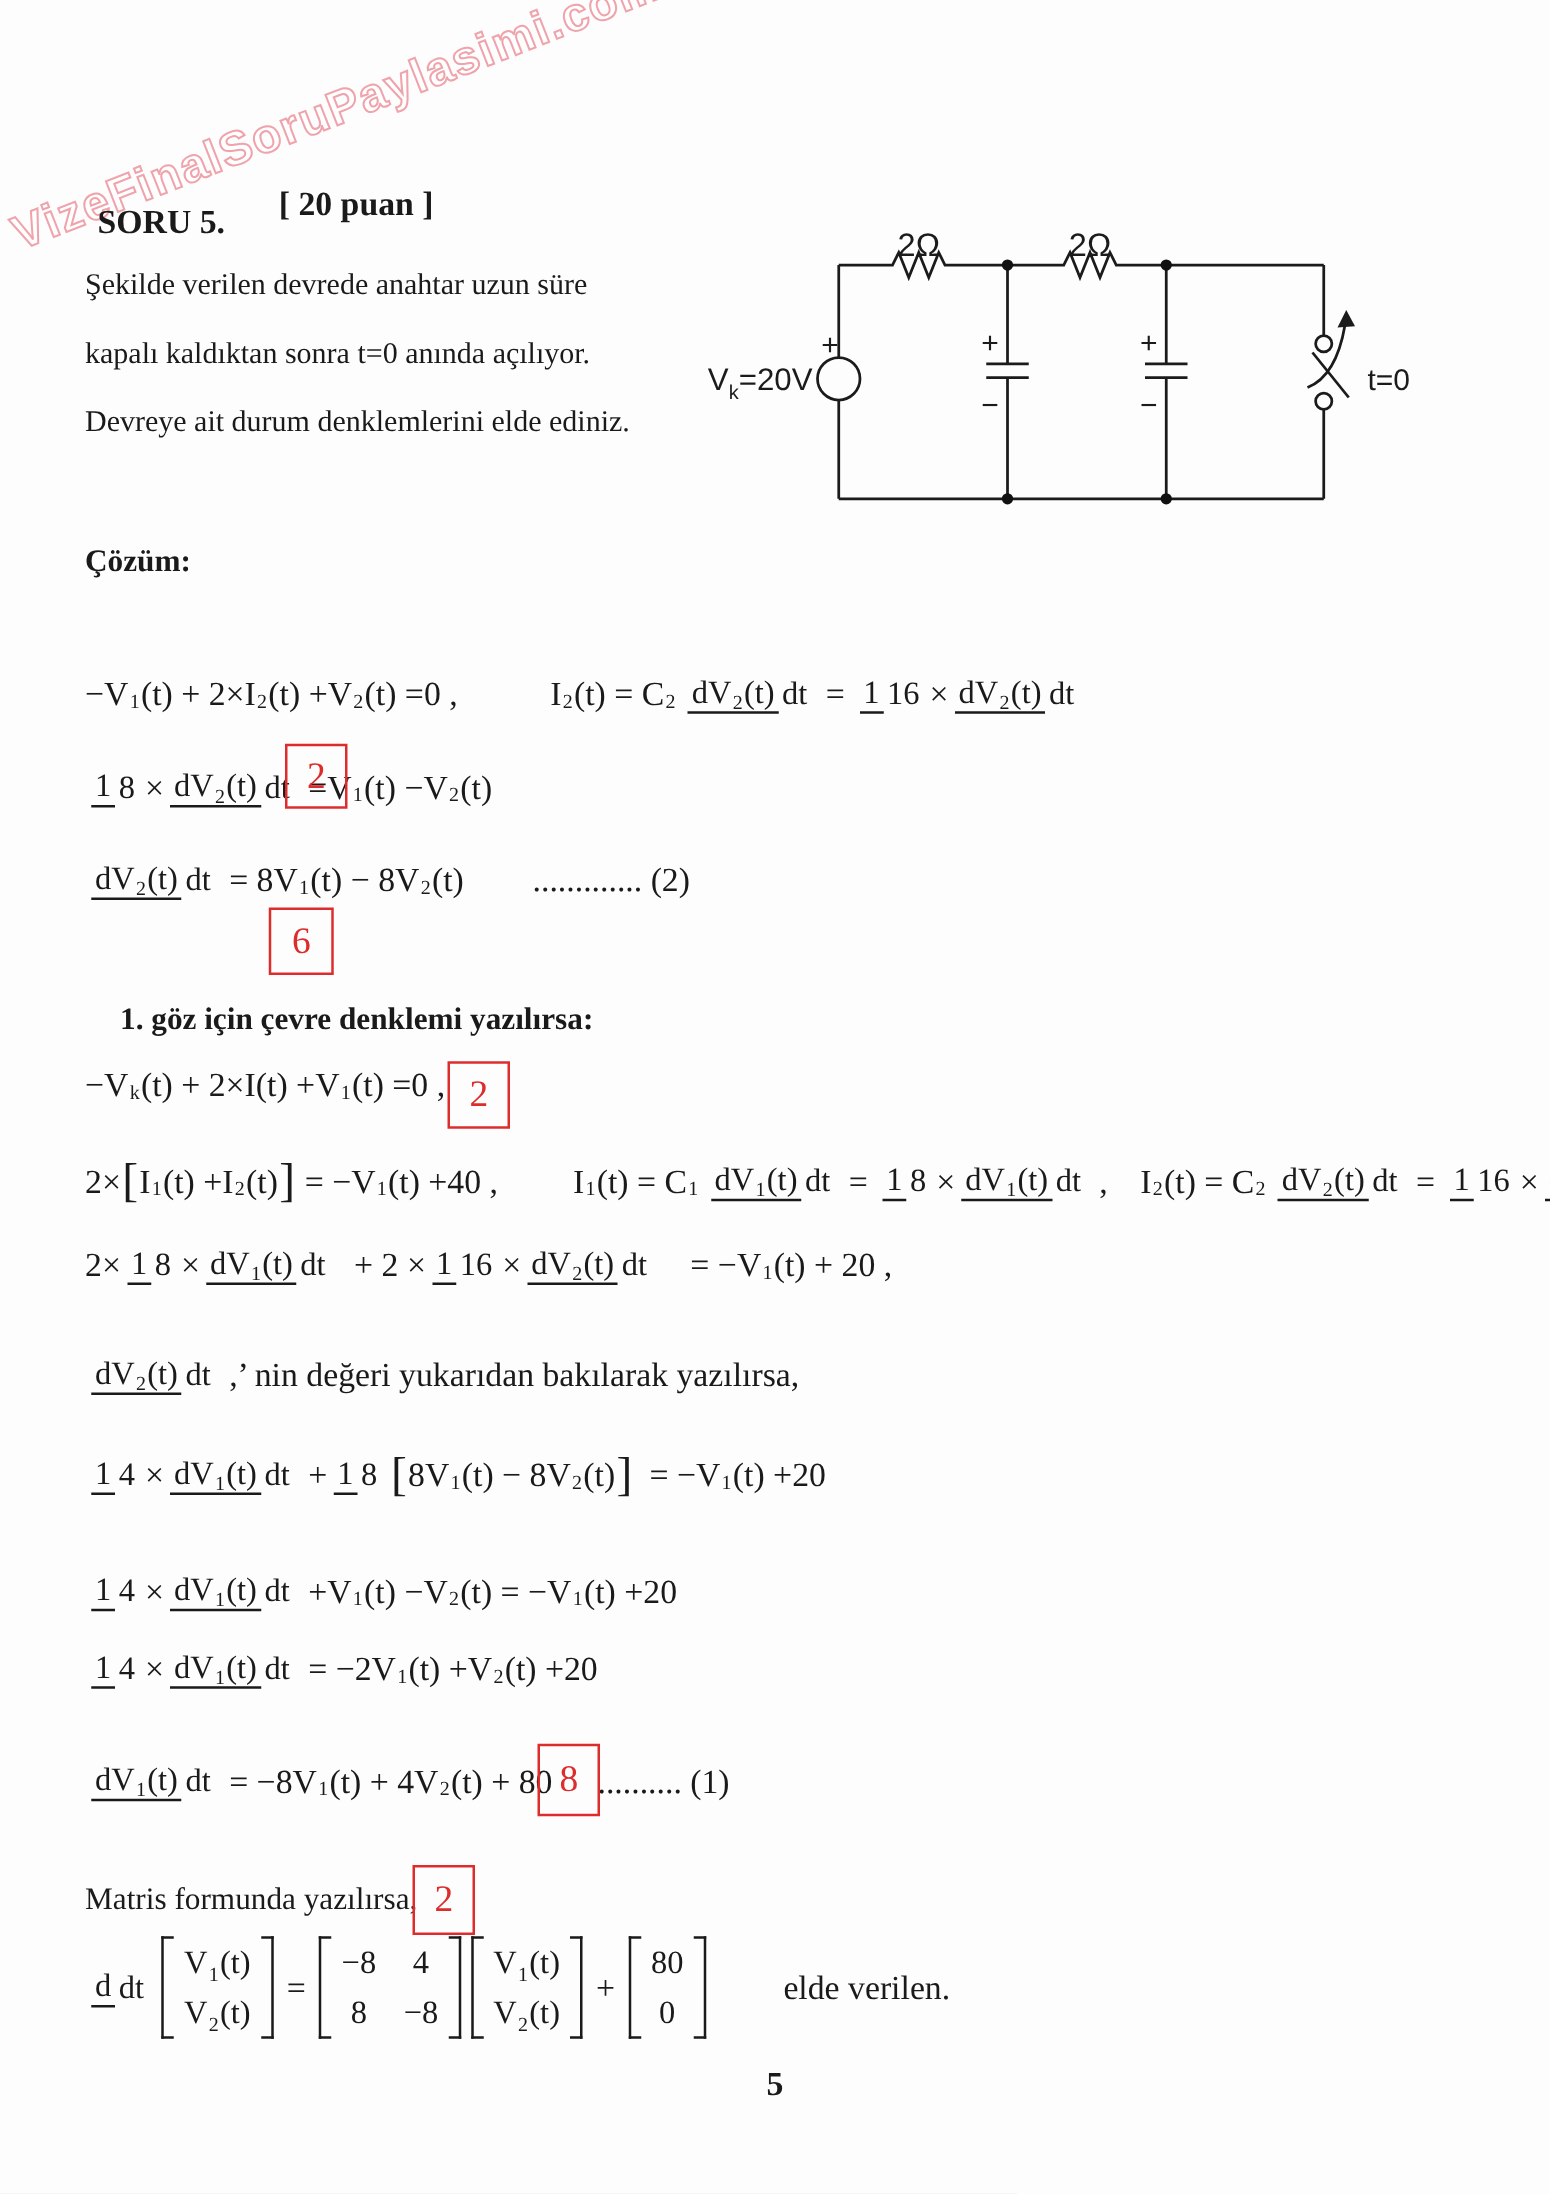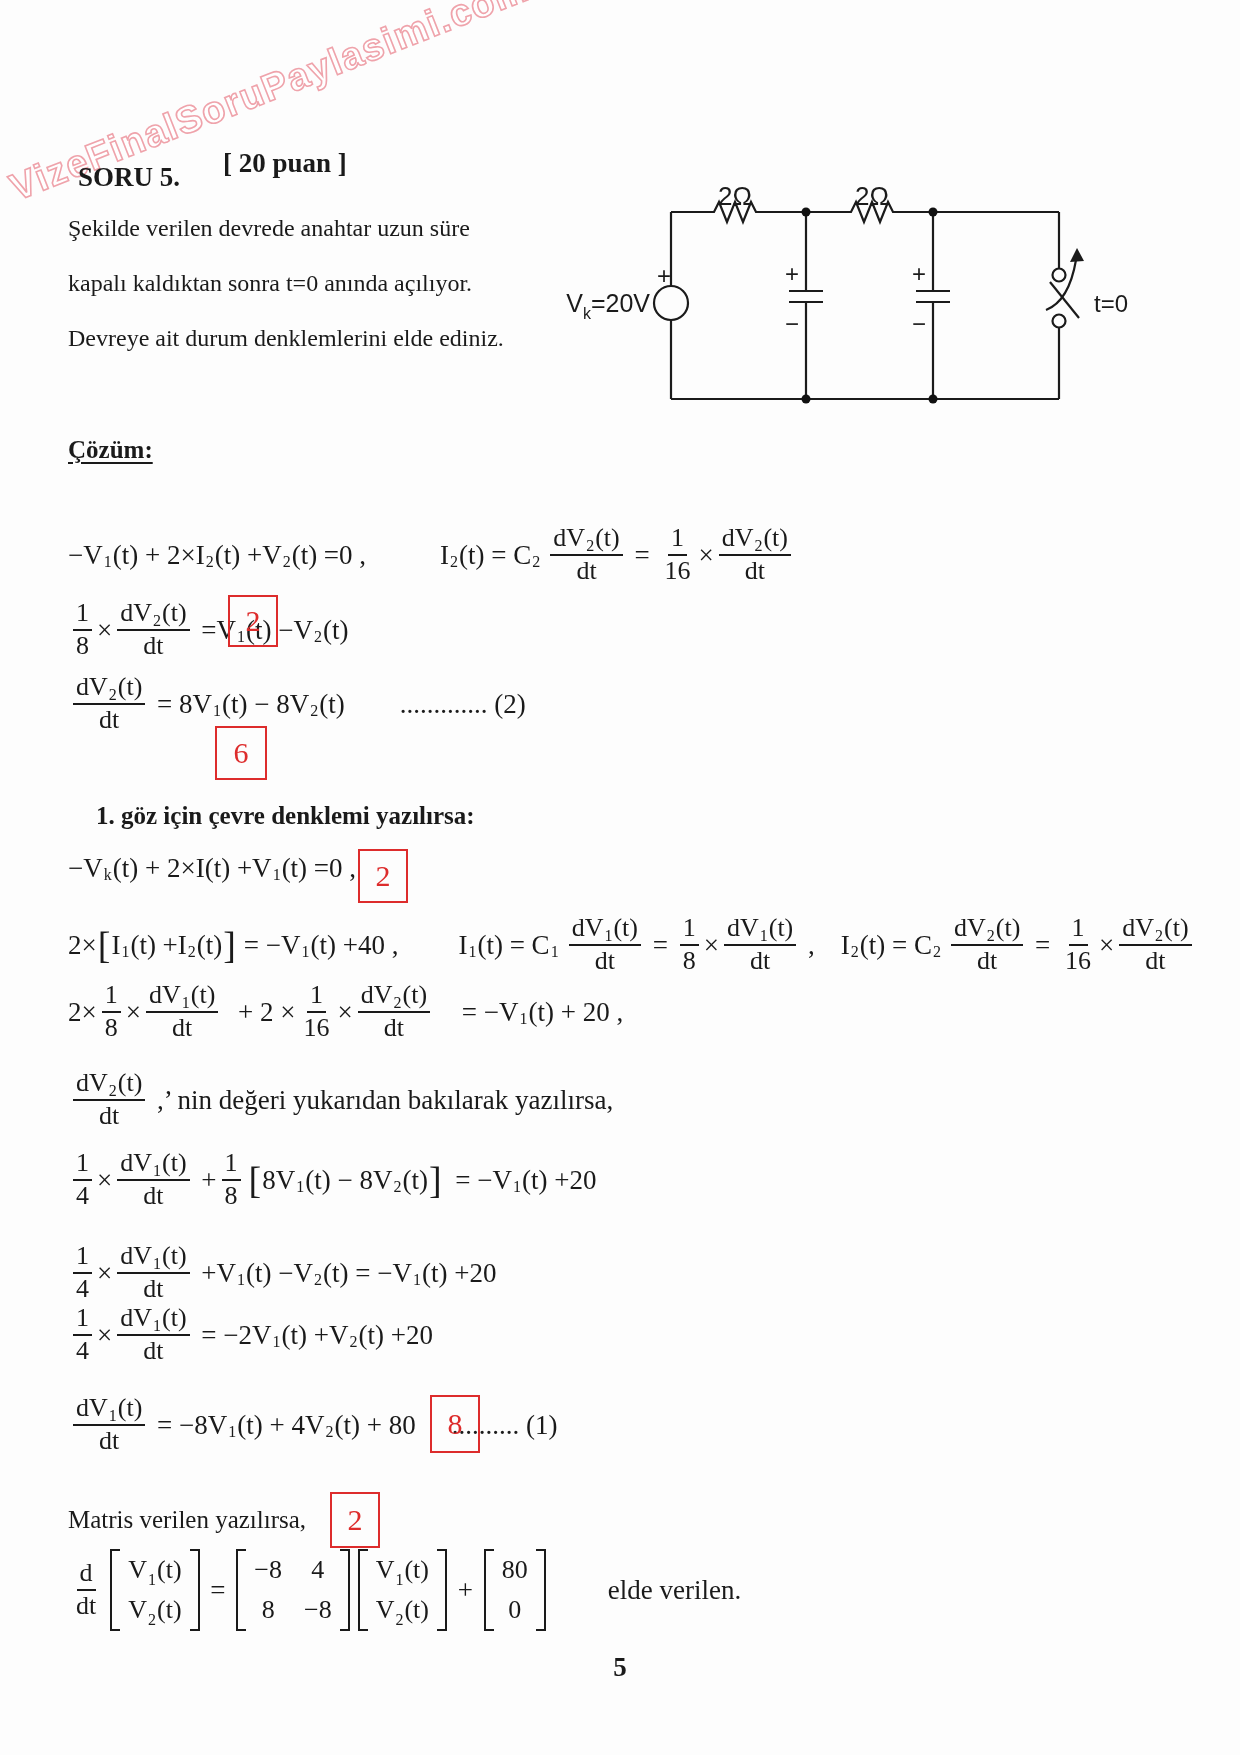--- a/index.html
+++ b/index.html
@@ -6,27 +6,27 @@
   .page{position:relative;width:1240px;height:1755px;background:#fdfdfd;overflow:hidden;
         font-family:"Liberation Serif",serif;color:#1a1a1a;}
   .watermark{position:absolute;left:12px;top:168px;transform:rotate(-21.5deg);
         transform-origin:0 50%;font-family:"Liberation Sans",sans-serif;font-weight:700;
         font-size:38px;letter-spacing:1.5px;white-space:nowrap;color:#ffffff;
         -webkit-text-stroke:1.6px #efa3ab;}
   .abs{position:absolute;}
   .title{font-weight:700;font-size:27px;}
   .para{font-size:24px;}
   .heading{font-weight:700;font-size:25px;}
-  .underl{text-decoration:underline;text-decoration-thickness:2px;text-underline-offset:4px;}
+  .underl{text-decoration-thickness:2px;text-underline-offset:4px;}
   .plain-line{font-size:25px;}
   .eqline{position:absolute;display:flex;align-items:center;font-size:27px;}
   .tk{white-space:pre;}
   .sb{font-size:16px;position:relative;bottom:-7px;line-height:1;margin:0 1px;}
   .sp{display:inline-block;height:1px;}
-  .frac{display:inline-flex;flex-direction:column;align-items:center;margin:0 5px;}
+  .frac{display:inline-flex;flex-direction:row;align-items:center;margin:0 5px;}
   .num,.den{display:inline-flex;align-items:baseline;line-height:1.18;padding:0 3px;font-size:26px;}
   .num{border-bottom:2px solid #1a1a1a;}
   .frac .sb{bottom:-5px;}
   .big{font-size:38px;line-height:.9;margin:0 1px;font-weight:400;}
   .mat{display:inline-flex;align-items:stretch;margin:0 4px;}
   .brk{width:8px;border:2.2px solid #1a1a1a;}
   .brk-l{border-right:none;}
   .brk-r{border-left:none;}
   .mbody{display:grid;column-gap:22px;row-gap:10px;padding:6px 8px;justify-items:center;
          align-items:center;font-size:26px;}
@@ -448,21 +448,21 @@
       </span>
       <span class="tk"> = −8V</span>
       <span class="sb">1</span>
       <span class="tk">(t) + 4V</span>
       <span class="sb">2</span>
       <span class="tk">(t) + 80</span>
       <span class="sp" style="width: 36px;"></span>
       <span class="tk">.......... (1)</span>
     </div>
 
-  <div class="abs plain-line" style="left:68px;top:1506px;">Matris verilen yazılırsa,</div>
+  <div class="abs plain-line" style="left:68px;top:1506px;">Matris formunda yazılırsa,</div>
 
   <div class="eqline" style="left:68px;top:1538px;height:104px;">
       <span class="frac">
         <span class="num">
           <span class="tk">d</span>
         </span>
         <span class="den">
           <span class="tk">dt</span>
         </span>
       </span>

